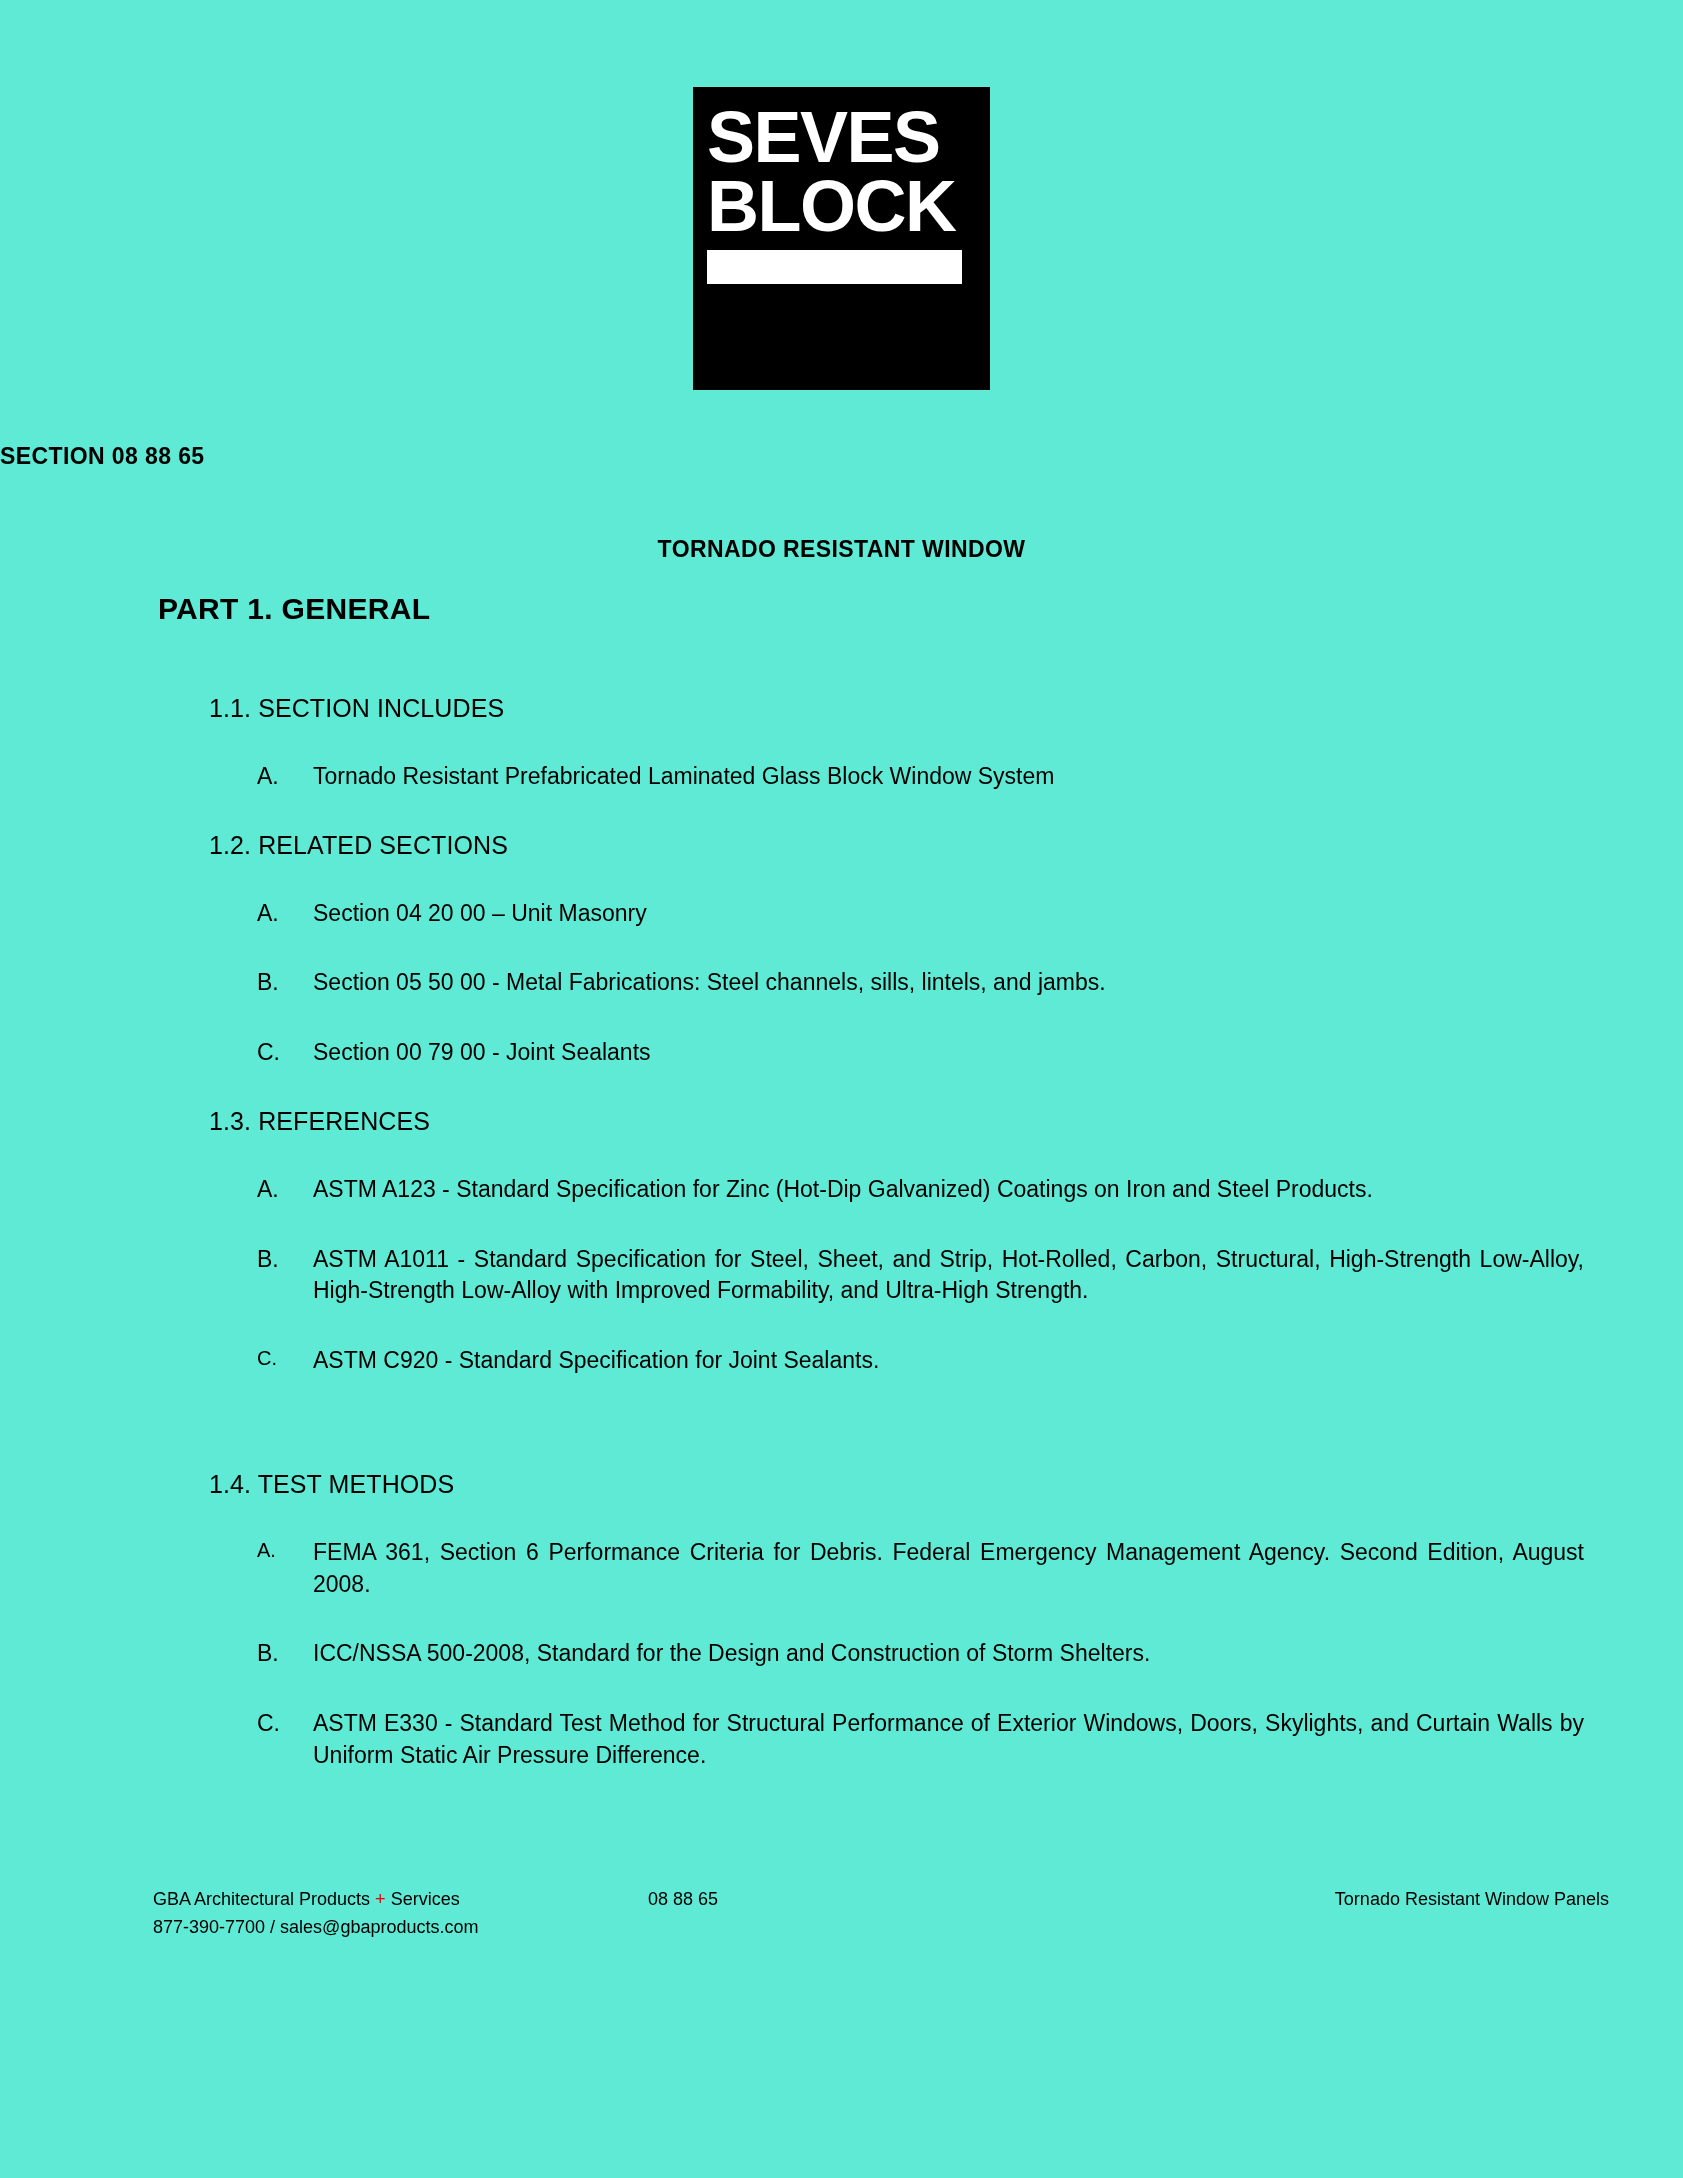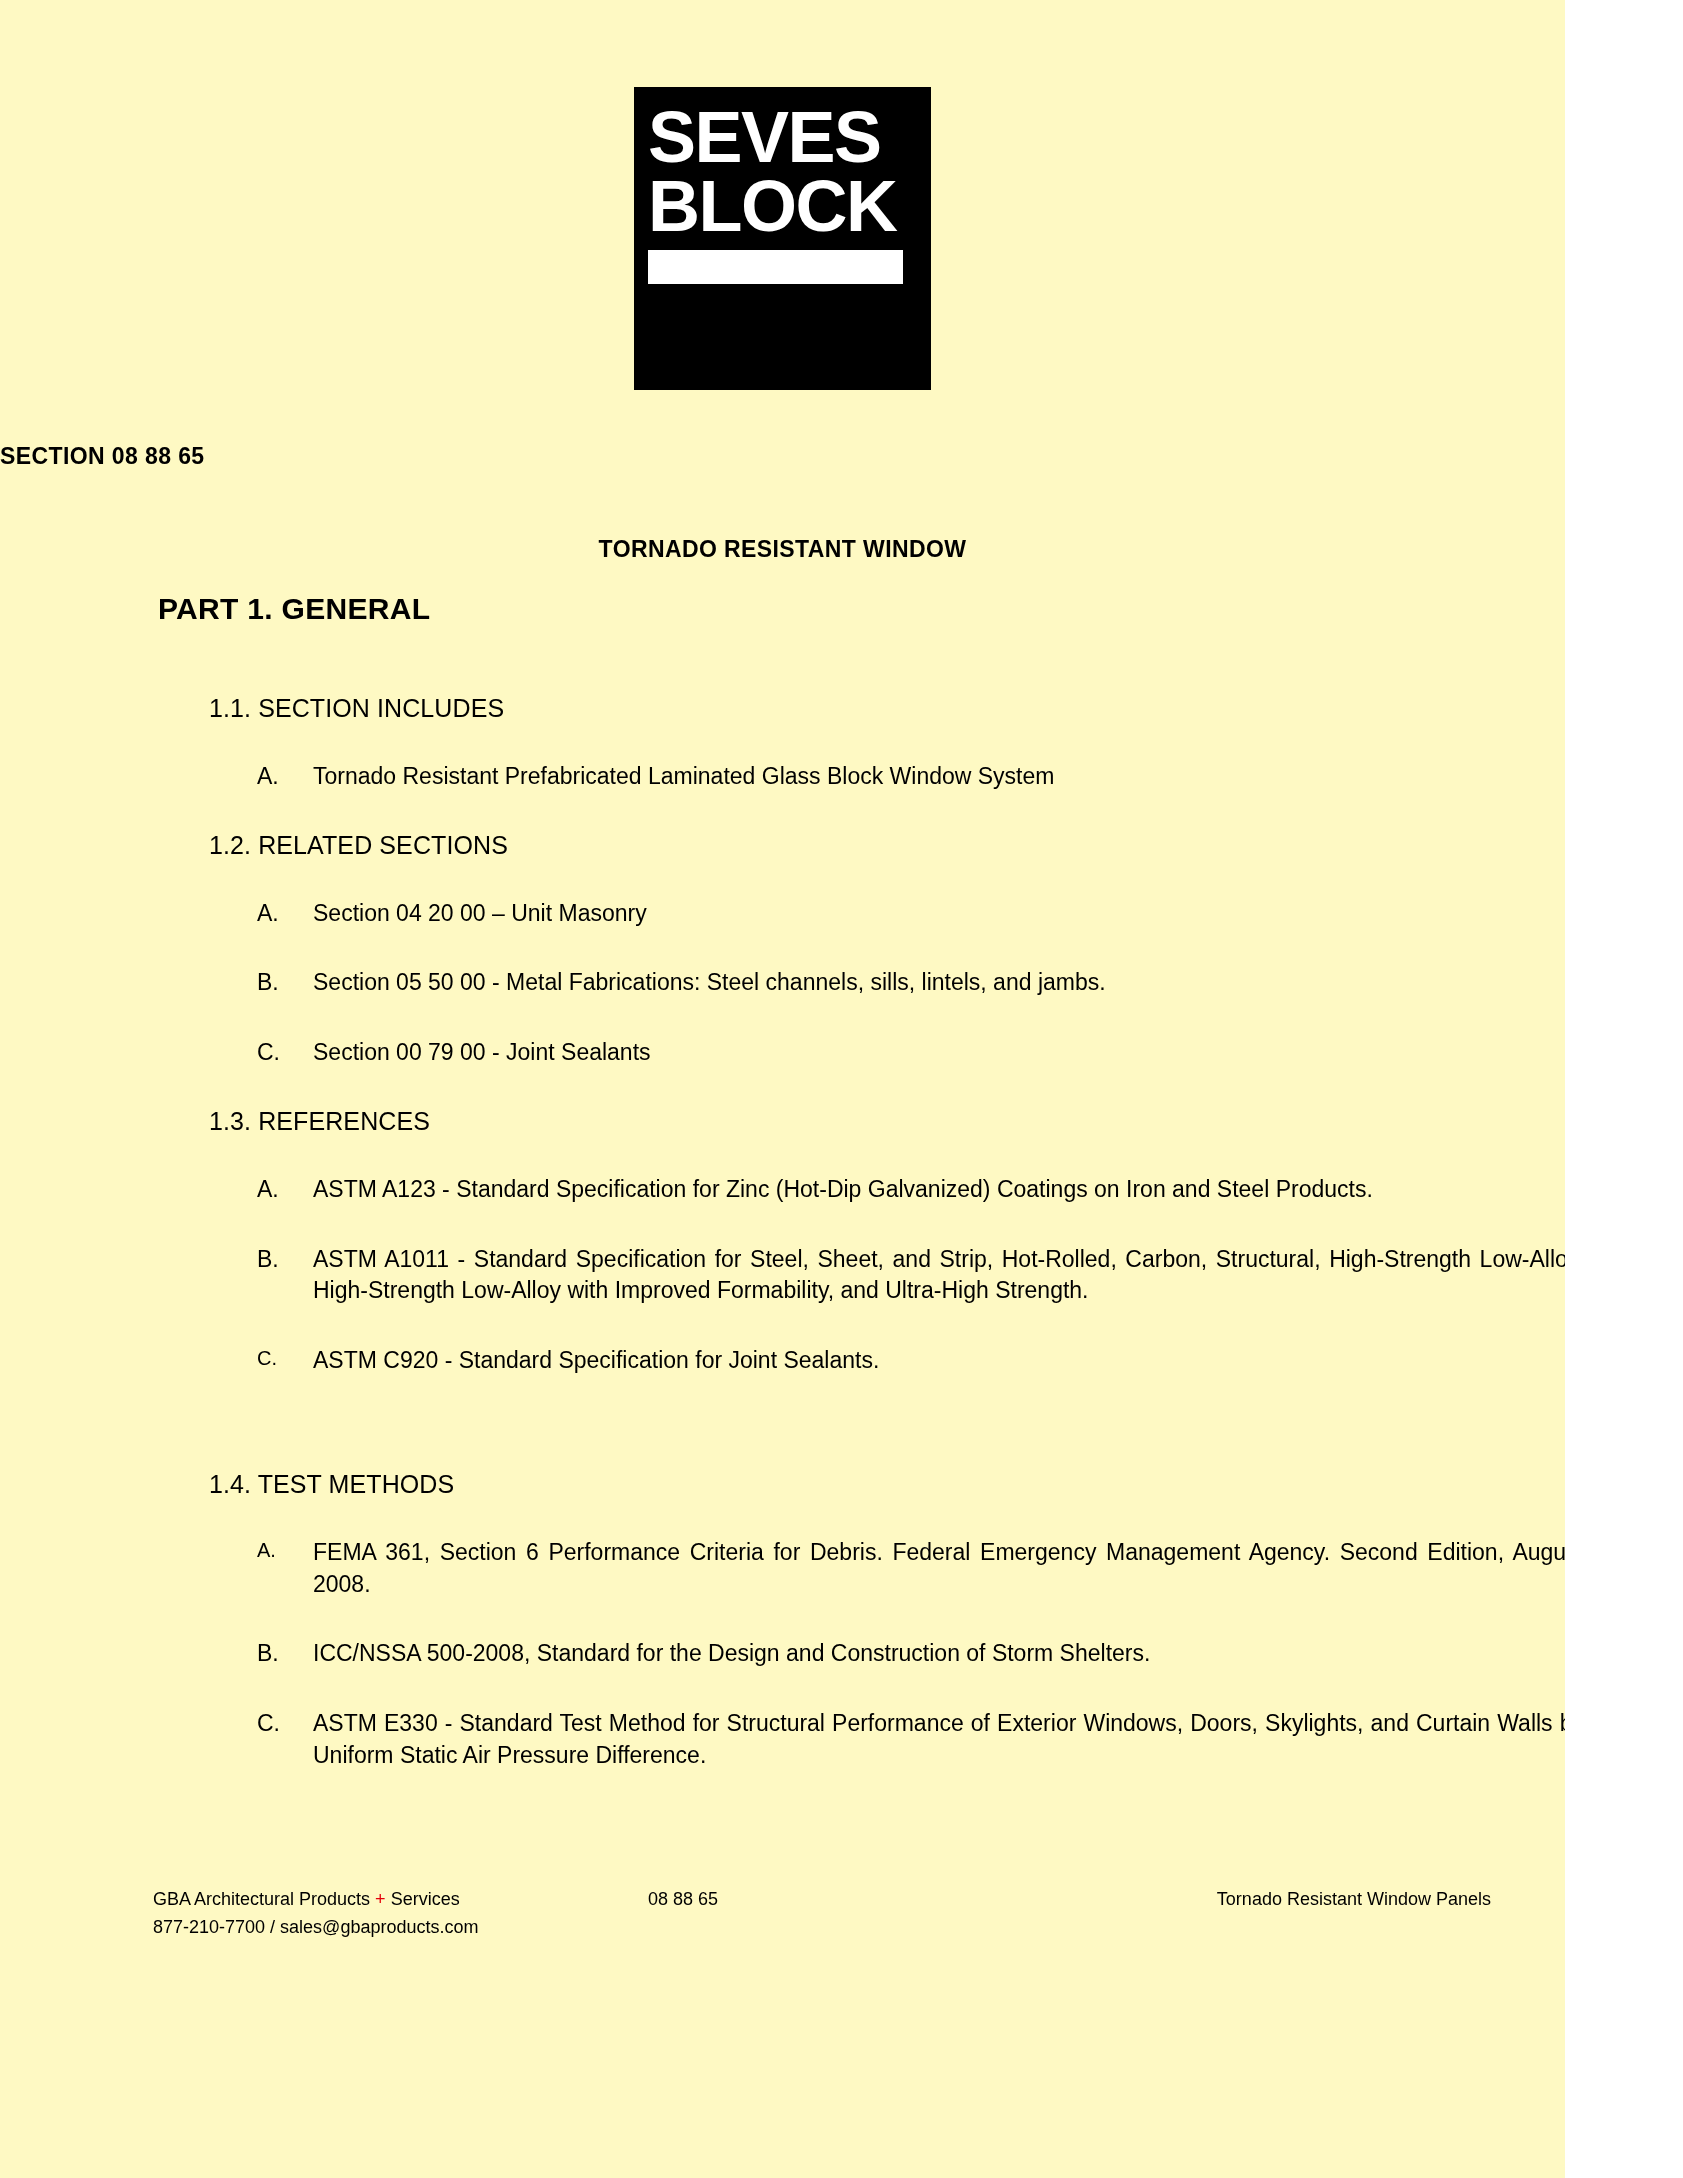--- a/index.html
+++ b/index.html
@@ -6,23 +6,23 @@
     margin: 0;
     padding: 0;
     background: #ffffff;
   }
   body {
     font-family: "Liberation Sans", sans-serif;
     color: #000000;
   }
   .page {
     position: relative;
-    width: 1565px;
+    width: 1683px;
     height: 2178px;
-    background: #fef9c3;
+    background: #5eead4;
     box-sizing: border-box;
     overflow: hidden;
   }
 
   
   .logo-wrap {
     position: absolute;
     left: 0;
     top: 87px;
     width: 100%;
@@ -257,20 +257,20 @@
 
   </div>
 
   <div class="footer">
     <div class="footer-row">
       <div class="footer-left"><span>GBA Architectural Products </span><span class="plus-red">+</span><span> Services</span></div>
       <div class="footer-center">08 88 65</div>
       <div class="footer-right">Tornado Resistant Window Panels</div>
     </div>
     <div class="footer-row footer-line2">
-      <div class="footer-left">877-210-7700 / sales@gbaproducts.com</div>
+      <div class="footer-left">877-390-7700 / sales@gbaproducts.com</div>
       <div class="footer-center"></div>
       <div class="footer-right"></div>
     </div>
   </div>
 
 </div>
 
 
 </body></html>

